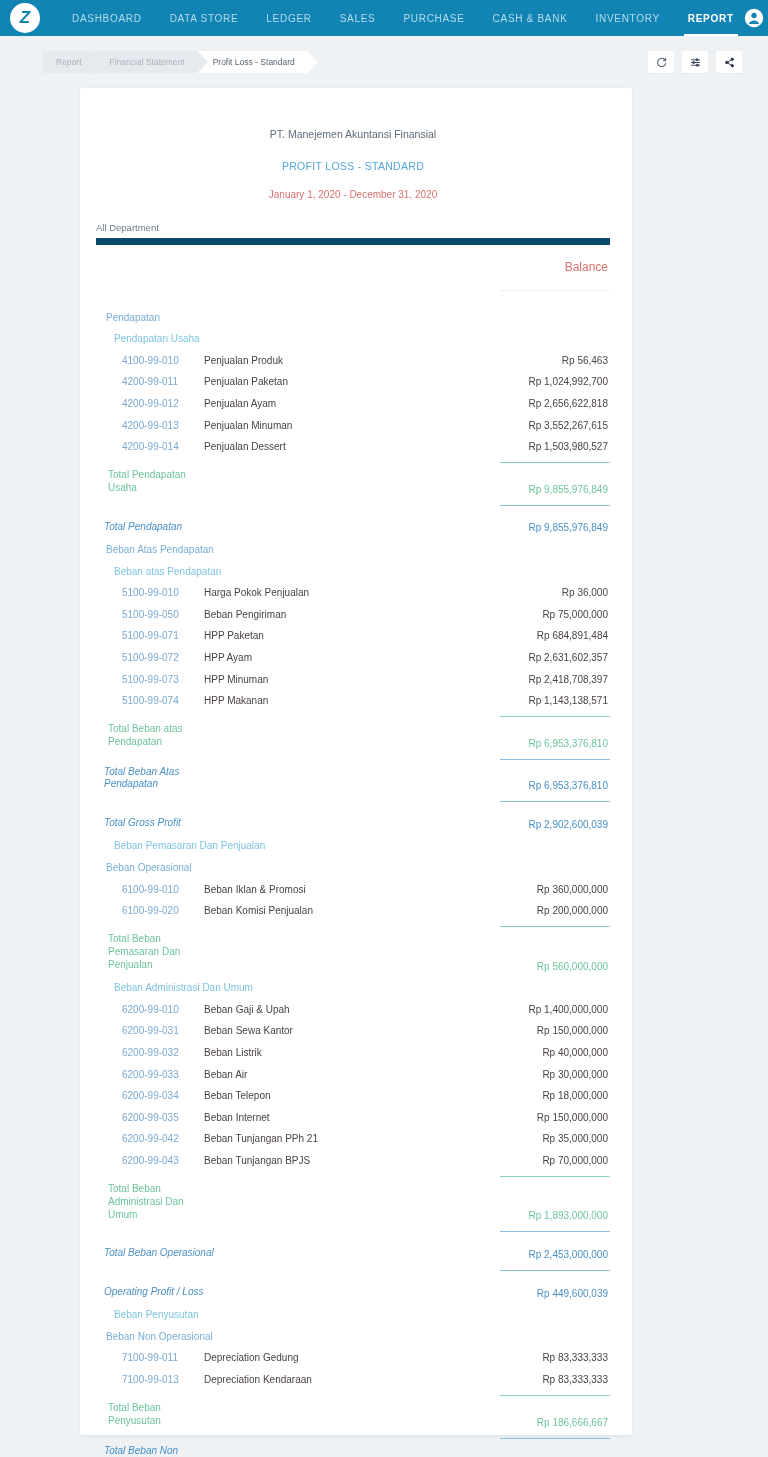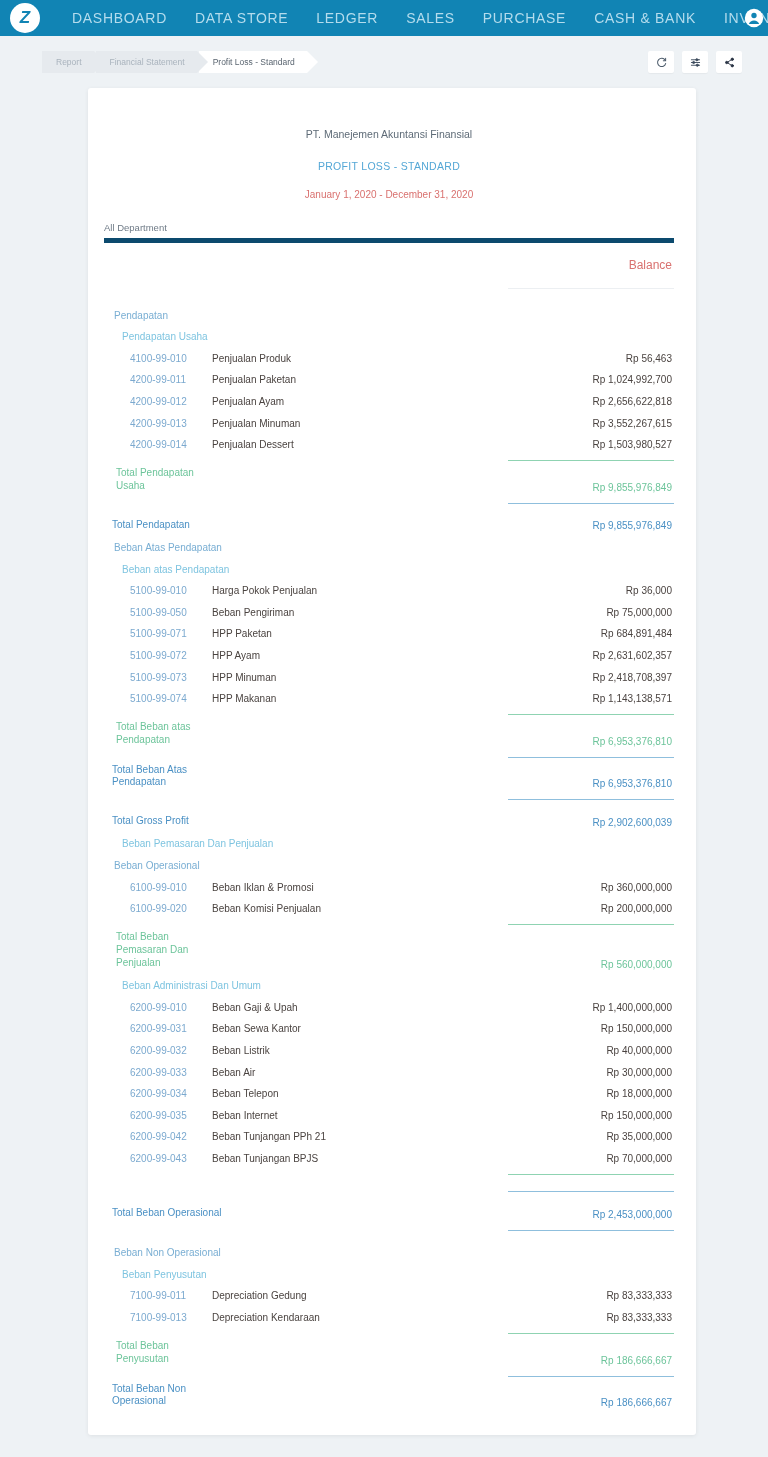--- a/index.html
+++ b/index.html
@@ -26,21 +26,21 @@
     background: #ffffff;
     display: flex; align-items: center; justify-content: center;
     font-weight: bold; font-size: 17px; color: #1184b4;
     font-style: italic;
     flex: 0 0 auto;
   }
   .navitems { display: flex; align-items: stretch; margin-left: 18px; }
   .navitem {
     display: flex; align-items: center;
     padding: 0 14px;
-    font-size: 14px;
+    font-size: 10px;
     letter-spacing: .7px;
     color: #b4dced;
     position: relative;
     cursor: pointer;
     white-space: nowrap;
   }
   .navitem.active { color: #ffffff; font-weight: bold; }
   .navitem.active:after {
     content: ""; position: absolute; left: 10px; right: 10px; bottom: 0;
     height: 2px; background: #ffffff;
@@ -88,22 +88,22 @@
     border-radius: 2px;
     display: flex; align-items: center; justify-content: center;
     cursor: pointer;
     box-shadow: 0 1px 1px rgba(0,0,0,.04);
   }
   .toolbtn svg { display: block; }
 
   
   .card {
     position: absolute;
-    left: 88px; top: 88px;
-    width: 608px; height: 1347px;
+    left: 80px; top: 88px;
+    width: 552px; height: 1347px;
     background: #ffffff;
     border-radius: 3px;
     box-shadow: 0 1px 4px rgba(0,0,0,.07);
     padding: 28px 22px 0 16px;
   }
   .co-name {
     text-align: center; color: #5e6b77;
     font-size: 10.5px; margin-top: 12px;
   }
   .rep-title {
@@ -112,21 +112,21 @@
   }
   .rep-period {
     text-align: center; color: #d9716f;
     font-size: 10px; margin-top: 17px;
   }
   .dept {
     margin-top: 22px;
     color: #6f7b87;
     font-size: 9.5px;
     padding-bottom: 5px;
-    border-bottom: 5px solid #0c4a6e;
+    border-bottom: 7px solid #0c4a6e;
   }
   .balhead {
     text-align: right; color: #d9716f;
     font-size: 12px; margin-top: 15px;
     padding-right: 2px;
   }
   .balrule {
     margin-top: 16px; margin-left: 404px;
     border-bottom: 1px solid #eceff2;
   }
@@ -158,20 +158,21 @@
   .row.sub .r-label {
     color: #6cc49a; padding-left: 12px; width: 100px;
     line-height: 1.28;
   }
   .row.sub .r-val { color: #6cc49a; }
 
   
   .row.tot .r-label {
     color: #4a90c4; padding-left: 8px; width: 120px;
     line-height: 1.28;
+    font-style: italic;
   }
   .row.tot .r-val { color: #4a90c4; }
 
   
   .rule {
     margin-left: 404px;
     height: 0;
   }
   .rule.green { border-bottom: 1px solid #8fd3b2; }
   .rule.blue  { border-bottom: 1px solid #8fbfdd; }
@@ -420,36 +421,46 @@
         <div class="r-val">Rp 35,000,000</div>
       </div>
       <div class="row item">
         <div class="r-label">6200-99-043</div>
         <div class="r-name">Beban Tunjangan BPJS</div>
         <div class="r-val">Rp 70,000,000</div>
       </div>
       <div class="sp10"></div>
       <div class="rule green"></div>
       <div class="sp6"></div>
+      <div class="row sub">
+        <div class="r-label">Total Beban Administrasi Dan Umum</div>
+        <div class="r-name"></div>
+        <div class="r-val">Rp 1,893,000,000</div>
+      </div>
       <div class="sp10"></div>
       <div class="rule blue"></div>
       <div class="sp6"></div>
       <div class="row tot">
         <div class="r-label">Total Beban Operasional</div>
         <div class="r-name"></div>
         <div class="r-val">Rp 2,453,000,000</div>
       </div>
       <div class="sp10"></div>
       <div class="rule blue"></div>
       <div class="sp6"></div>
+      <div class="row tot">
+        <div class="r-label">Operating Profit / Loss</div>
+        <div class="r-name"></div>
+        <div class="r-val">Rp 449,600,039</div>
+      </div>
+      <div class="row grp2">
+        <div class="r-label">Beban Penyusutan</div>
+      </div>
       <div class="row grp1">
         <div class="r-label">Beban Non Operasional</div>
-      </div>
-      <div class="row grp2">
-        <div class="r-label">Beban Penyusutan</div>
       </div>
       <div class="row item">
         <div class="r-label">7100-99-011</div>
         <div class="r-name">Depreciation Gedung</div>
         <div class="r-val">Rp 83,333,333</div>
       </div>
       <div class="row item">
         <div class="r-label">7100-99-013</div>
         <div class="r-name">Depreciation Kendaraan</div>
         <div class="r-val">Rp 83,333,333</div>

